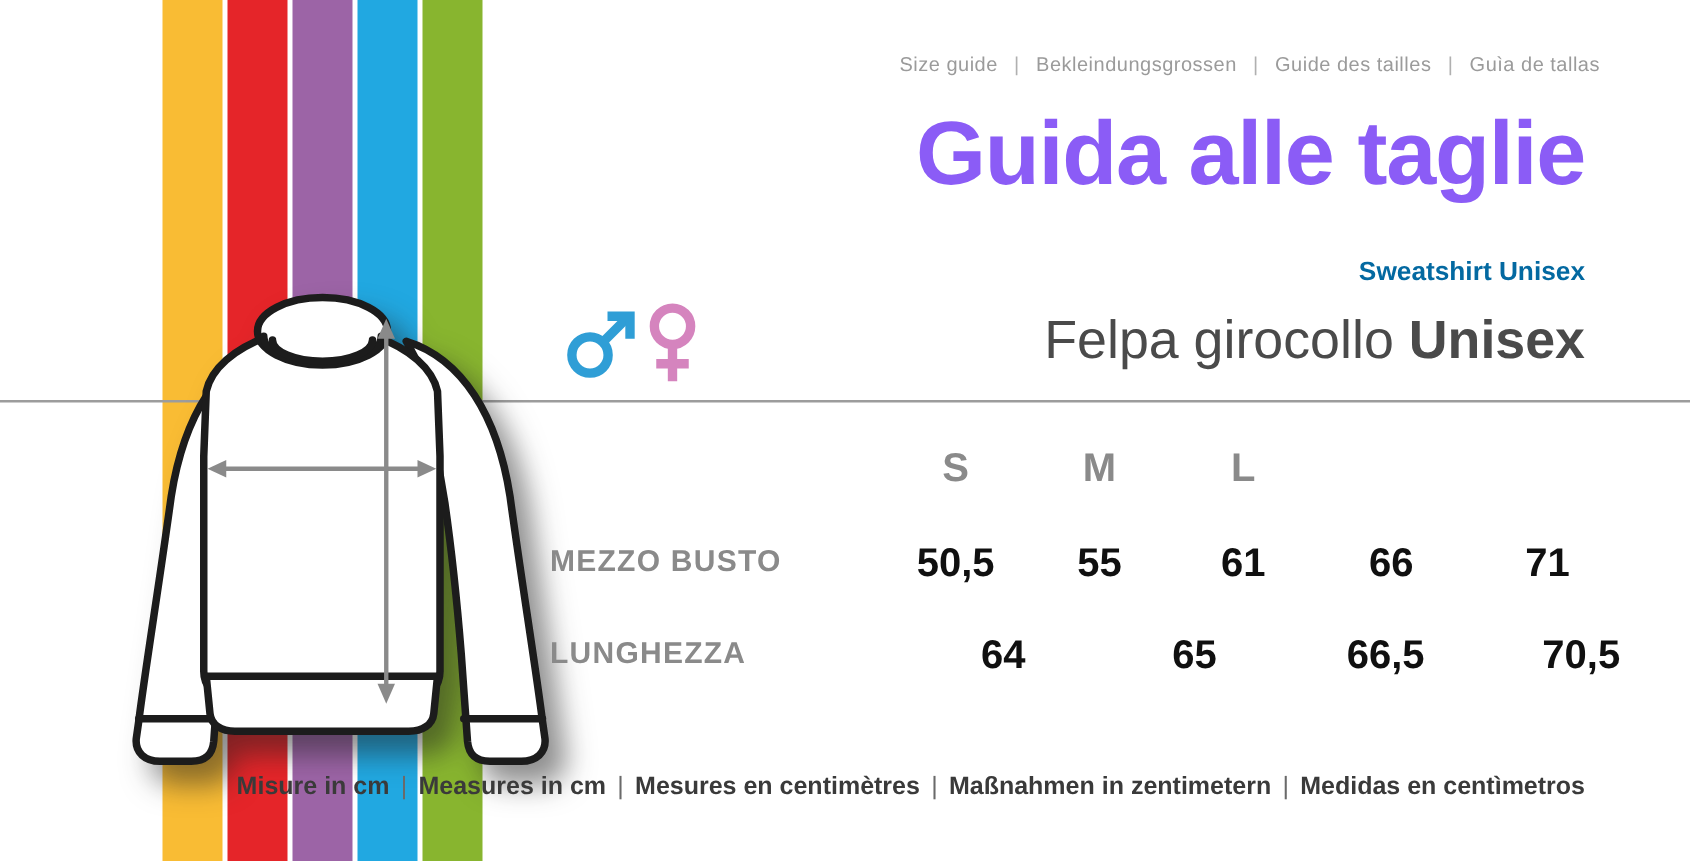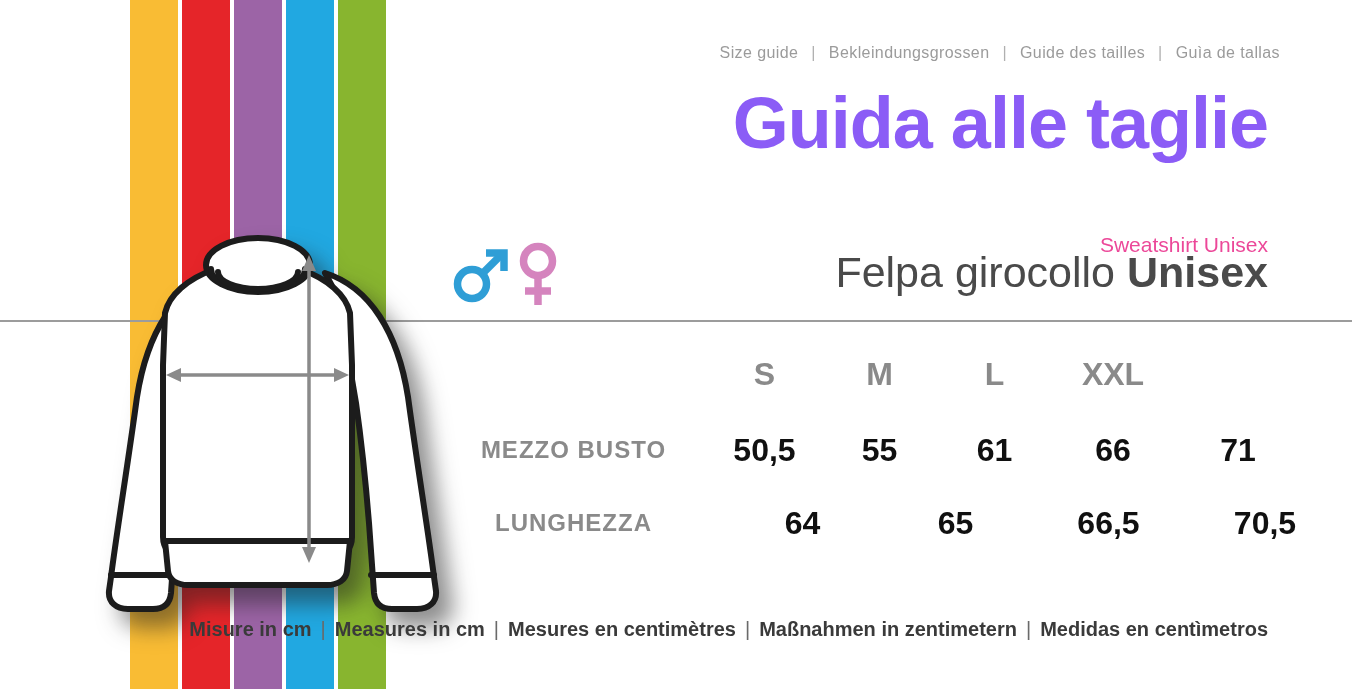--- a/index.html
+++ b/index.html
@@ -37,22 +37,22 @@
   }
   .lang-row .sep { margin: 0 13px; color: #b0b0b0; font-weight: 400; }
 
   .page-title {
     position: absolute; top: 84px; right: 84px; z-index: 4;
     font-size: 72px; font-weight: 700; color: #8b5cf6;
     letter-spacing: -1px; white-space: nowrap; line-height: 1.1;
   }
 
   .category-label {
-    position: absolute; top: 233px; right: 84px; z-index: 4;
-    font-size: 21px; font-weight: 400; color: #ec4899; white-space: nowrap;
+    position: absolute; top: 206px; right: 84px; z-index: 4;
+    font-size: 21px; font-weight: 700; color: #0369a1; white-space: nowrap;
   }
   .product-name {
     position: absolute; top: 248px; right: 84px; z-index: 4;
     font-size: 43px; font-weight: 300; color: #4a4a4a;
     white-space: nowrap; line-height: 1.15;
   }
   .product-name .bold { font-weight: 700; }
 
   .gender-icons { position: absolute; left: 452px; top: 240px; z-index: 4; }
   .male-icon { position: absolute; left: 0; top: 8px; }
@@ -63,21 +63,21 @@
     display: grid;
     grid-template-columns: 267px 115px 115px 115px 122px 128px;
     align-items: center;
   }
   .trow-header { top: 350px; height: 48px; }
   .trow-1 { top: 424px; height: 52px; }
   .trow-2 { top: 497px; height: 52px; gap: 38px; }
   .cell { text-align: center; white-space: nowrap; }
   .head-cell { font-size: 32px; font-weight: 700; color: #8a8a8a; }
   .label-cell {
-    text-align: center; font-size: 24px; font-weight: 700;
+    text-align: left; font-size: 24px; font-weight: 700;
     color: #8a8a8a; letter-spacing: 1px;
   }
   .value-cell { font-size: 32px; font-weight: 700; color: #101010; }
 
   .footer-row {
     position: absolute; top: 618px; right: 84px; z-index: 4;
     font-size: 20px; font-weight: 700; color: #3a3a3a; white-space: nowrap;
   }
   .footer-row .sep { margin: 0 9px; color: #6a6a6a; font-weight: 400; }
 </style>
@@ -150,21 +150,20 @@
       <line x1="9" y1="49" x2="35" y2="49"></line>
     </g>
   </svg>
 </div>
 
 <div class="trow trow-header">
   <div class="cell label-cell"></div>
   <div class="cell head-cell">S</div>
   <div class="cell head-cell">M</div>
   <div class="cell head-cell">L</div>
-  <div class="cell head-cell">XXL</div>
 </div>
 
 <div class="trow trow-1">
   <div class="cell label-cell">MEZZO BUSTO</div>
   <div class="cell value-cell">50,5</div>
   <div class="cell value-cell">55</div>
   <div class="cell value-cell">61</div>
   <div class="cell value-cell">66</div>
   <div class="cell value-cell">71</div>
 </div>

